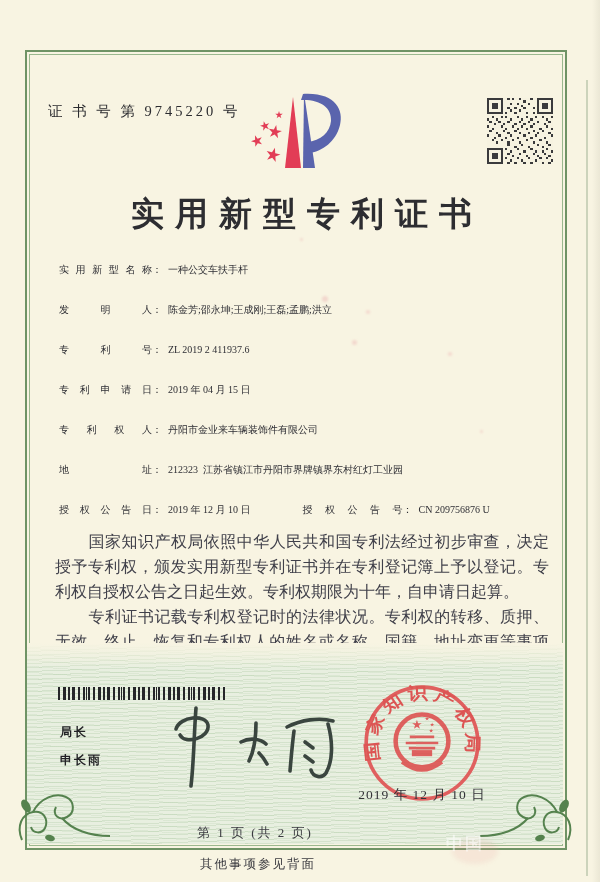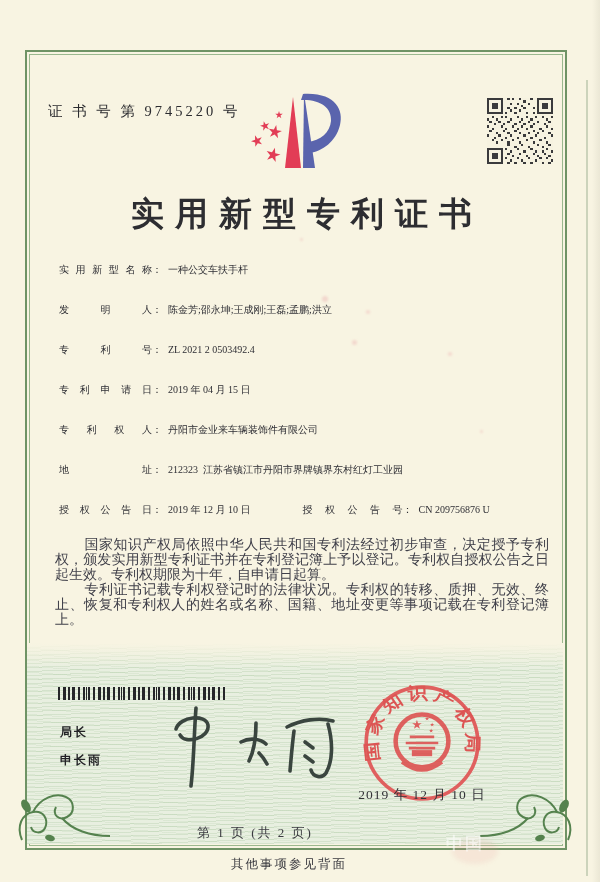--- a/index.html
+++ b/index.html
@@ -26,22 +26,22 @@
     font-size:33px;font-weight:600;letter-spacing:11px;padding-left:11px;color:#2d2d31;}
 
   .fields{position:absolute;left:59px;top:263px;width:500px;font-size:10px;}
   .field-row{height:20px;margin-bottom:20px;white-space:nowrap;}
   .flabel{display:inline-block;width:93px;text-align:justify;text-align-last:justify;vertical-align:top;}
   .fcolon{display:inline-block;margin-right:6px;}
   .fvalue{white-space:pre-wrap;}
   .grant-group{margin-left:52px;}
   .glabel{display:inline-block;width:100px;text-align:justify;text-align-last:justify;}
 
-  .paras{position:absolute;left:55px;top:529px;width:494px;font-size:14px;line-height:15px;
-    color:#40404a;text-align:justify;margin-top:8px;}
+  .paras{position:absolute;left:55px;top:529px;width:494px;font-size:16px;line-height:25px;
+    color:#40404a;text-align:justify;}
   .paras p{margin:0;text-indent:2.1em;}
 
   
   .panel{position:absolute;left:27px;top:643px;width:536px;height:201px;background:#e8efe0;z-index:1;}
   .panel::before{content:"";position:absolute;inset:0;
     background:
       repeating-linear-gradient(178deg, rgba(140,180,130,.22) 0 1px, rgba(0,0,0,0) 1px 4px),
       repeating-linear-gradient(184deg, rgba(150,190,140,.15) 0 1px, rgba(0,0,0,0) 1px 6px);}
   .panel::after{content:"";position:absolute;left:0;top:0;right:0;height:26px;
     background:linear-gradient(180deg,#f8f4e2,rgba(248,244,226,0));}
@@ -58,21 +58,21 @@
   .signature{position:absolute;left:160px;top:698px;width:185px;height:92px;z-index:3;}
 
   .seal{position:absolute;left:356px;top:678px;width:132px;height:132px;z-index:3;opacity:.93;}
   .seal-text{font-size:17px;font-weight:bold;letter-spacing:4px;fill:#dd4a4a;
     font-family:"Liberation Serif","DejaVu Serif",serif;}
   .seal-date{position:absolute;left:356px;top:786px;width:132px;text-align:center;z-index:4;
     font-size:13.5px;color:#333338;letter-spacing:1px;}
 
   .page-num{position:absolute;left:25px;top:824px;width:460px;text-align:center;z-index:2;
     font-size:13px;color:#3a3a40;letter-spacing:2px;}
-  .back-note{position:absolute;left:42px;top:856px;width:494px;text-align:center;
+  .back-note{position:absolute;left:11px;top:856px;width:494px;text-align:center;
     font-size:12.5px;color:#38383e;letter-spacing:2px;}
 
   .flourish{position:absolute;width:100px;height:62px;z-index:2;bottom:0;}
   .flourish-left{left:12px;top:788px;}
   .flourish-right{left:478px;top:788px;transform:scaleX(-1);}
 
   .watermark{position:absolute;left:446px;top:832px;z-index:3;color:rgba(255,255,255,.55);
     font-size:17px;font-weight:bold;letter-spacing:2px;
     font-family:"Liberation Sans",sans-serif;text-align:right;}
   .wm-blob{position:absolute;left:452px;top:838px;width:46px;height:26px;z-index:2;
@@ -139,21 +139,21 @@
 <div class="title">实用新型专利证书</div>
 
 <div class="fields">
   <div class="field-row">
     <span class="flabel">实用新型名称</span><span class="fcolon">：</span><span class="fvalue">一种公交车扶手杆</span>
   </div>
   <div class="field-row">
     <span class="flabel">发明人</span><span class="fcolon">：</span><span class="fvalue">陈金芳;邵永坤;王成刚;王磊;孟鹏;洪立</span>
   </div>
   <div class="field-row">
-    <span class="flabel">专利号</span><span class="fcolon">：</span><span class="fvalue">ZL 2021 2 0503492.4</span>
+    <span class="flabel">专利号</span><span class="fcolon">：</span><span class="fvalue">ZL 2019 2 411937.6</span>
   </div>
   <div class="field-row">
     <span class="flabel">专利申请日</span><span class="fcolon">：</span><span class="fvalue">2019 年 04 月 15 日</span>
   </div>
   <div class="field-row">
     <span class="flabel">专利权人</span><span class="fcolon">：</span><span class="fvalue">丹阳市金业来车辆装饰件有限公司</span>
   </div>
   <div class="field-row">
     <span class="flabel">地址</span><span class="fcolon">：</span><span class="fvalue">212323  江苏省镇江市丹阳市界牌镇界东村红灯工业园</span>
   </div>

